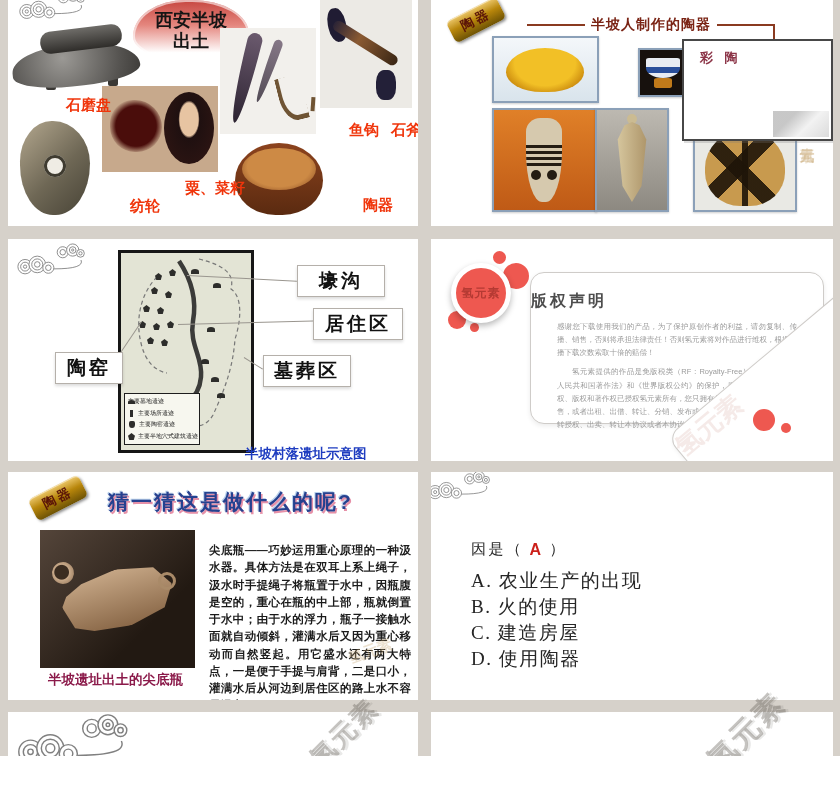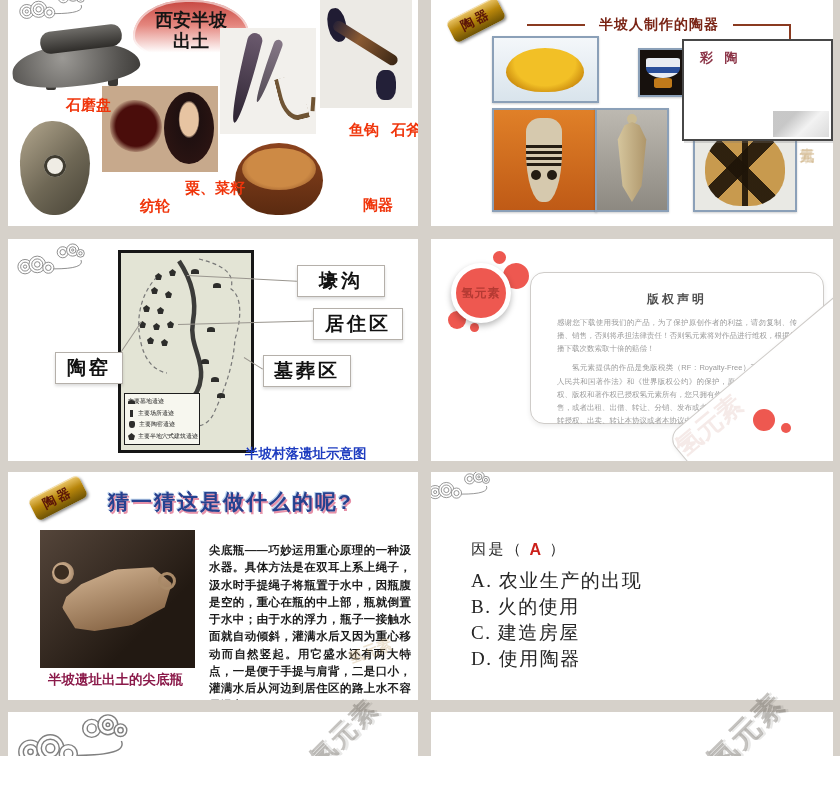--- a/index.html
+++ b/index.html
@@ -53,21 +53,21 @@
   .axecelt{position:absolute;left:56px;top:70px;width:20px;height:30px;border-radius:40%;background:#232038;}
   .bowl1{position:absolute;left:227px;top:147px;width:88px;height:72px;border-radius:50% 50% 46% 46%/52% 52% 48% 48%;
     background:linear-gradient(180deg,#8c431e,#5a2a10);}
   .bowl1::before{content:"";position:absolute;left:7px;top:5px;width:74px;height:42px;border-radius:50%;
     background:radial-gradient(ellipse at 50% 45%,#cd8a45 60%,#7a3c1a);}
   
   .tag{position:absolute;background:linear-gradient(180deg,#ecc76a 0%,#b8860b 45%,#6e5305 100%);
     color:#5a1408;font-weight:bold;font-size:13px;letter-spacing:3px;padding:3px 12px;border-radius:5px;
     transform:rotate(-27deg);box-shadow:1px 2px 3px rgba(0,0,0,.45), 0 1px 0 rgba(255,255,255,.5) inset;}
   
-  .s2-title{position:absolute;left:96px;top:20px;display:flex;align-items:center;gap:14px;
+  .s2-title{position:absolute;left:96px;top:20px;display:flex;align-items:center;gap:6px;
     color:#7a2415;font-weight:bold;font-size:14px;letter-spacing:1px;}
   .tline{position:relative;width:58px;height:2px;background:#8a3a20;}
   .tline.right::after{content:"";position:absolute;right:0;top:0;width:2px;height:16px;background:#8a3a20;}
   .pframe{position:absolute;border:2px solid #8ba0b8;box-shadow:0 1px 2px rgba(0,0,0,.2);}
   .f1{left:61px;top:40px;width:103px;height:63px;background:linear-gradient(180deg,#f4f7fa,#d9e4ec);}
   .f1 .b{position:absolute;left:12px;top:10px;width:78px;height:44px;border-radius:50% 50% 46% 46%/55% 55% 45% 45%;
     background:radial-gradient(ellipse at 50% 35%,#f2c026 55%,#c07c08 85%,#8f5a06);}
   .f2{left:207px;top:52px;width:46px;height:45px;background:#17110d;}
   .f2 .b{position:absolute;left:6px;top:8px;width:34px;height:20px;border-radius:10% 10% 60% 60%;
     background:linear-gradient(180deg,#e8ecf2 0 45%,#2a4f9a 45% 75%,#e8ecf2 75%);}
@@ -109,21 +109,21 @@
   .lg.bar{width:3px;height:7px;margin:0 2px;}
   .lg.pot{width:6px;height:7px;border-radius:30% 30% 50% 50%;margin:0 1px;}
   .lg.pent{width:7px;height:7px;clip-path:polygon(50% 0,100% 38%,82% 100%,18% 100%,0 38%);}
   .callout{position:absolute;background:#fff;border:1px solid #b5b0aa;box-shadow:0 2px 3px rgba(0,0,0,.14);
     font-weight:bold;font-size:19px;color:#121212;text-align:center;letter-spacing:3px;padding:2px 0;}
   .cline{position:absolute;height:1px;background:#9a968f;transform-origin:left center;}
   .mapcap{position:absolute;left:237px;top:206px;color:#1e3cc0;font-weight:bold;font-size:13.5px;}
   
   .card{position:absolute;left:99px;top:33px;width:292px;height:150px;background:#fff;border:1px solid #cfccc9;
     border-radius:14px;box-shadow:0 2px 5px rgba(0,0,0,.08);}
-  .card h3{margin:18px 0 0;text-align:center;font-size:12px;color:#4d4d4d;letter-spacing:3px;font-weight:bold;}
+  .card h3{margin:18px 0 0;font-size:16px;color:#4d4d4d;letter-spacing:3px;font-weight:bold;}
   .card p{margin:8px 26px 0;font-size:7.5px;color:#9b9b9b;line-height:1.75;text-align:justify;}
   .card p.ind{text-indent:2em;margin-top:6px;}
   .cfoot{position:absolute;left:26px;right:26px;bottom:13px;display:flex;align-items:center;}
   .cfoot .note{font-size:7.5px;color:#9b9b9b;}
   .cfoot .url{margin-left:auto;margin-right:16px;font-size:8.5px;font-weight:bold;color:#e0312a;}
   .rc{position:absolute;border-radius:50%;background:#ee5850;}
   .logo{position:absolute;left:20px;top:24px;width:50px;height:50px;border-radius:50%;background:#ee5850;
     border:5px solid #fff;box-shadow:0 3px 6px rgba(0,0,0,.28);display:flex;align-items:center;justify-content:center;z-index:3;}
   .logo span{font-size:12px;font-weight:bold;color:#b53a33;letter-spacing:1px;}
   
@@ -209,21 +209,21 @@
         <div class="axecelt"></div>
     </div>
     <div class="seedpanel">
       <div class="seedpile"></div>
         <div class="seedplate"></div>
     </div>
     <div class="whorl"></div>
     <div class="bowl1"></div>
     <div class="s1-label" style="left:19px;top:100px">石磨盘</div>
     <div class="s1-label" style="left:138px;top:183px">粟、菜籽</div>
-    <div class="s1-label" style="left:93px;top:201px">纺轮</div>
+    <div class="s1-label" style="left:83px;top:201px">纺轮</div>
     <div class="s1-label" style="left:302px;top:125px">鱼钩</div>
     <div class="s1-label" style="left:344px;top:125px">石斧</div>
     <div class="s1-label" style="left:316px;top:200px">陶器</div>
   </div>
 
   <div class="slide" id="s2">
     <div class="tag" style="left:17px;top:12px">陶器</div>
     <div class="s2-title">
       <span class="tline"></span>
       <span>半坡人制作的陶器</span>

